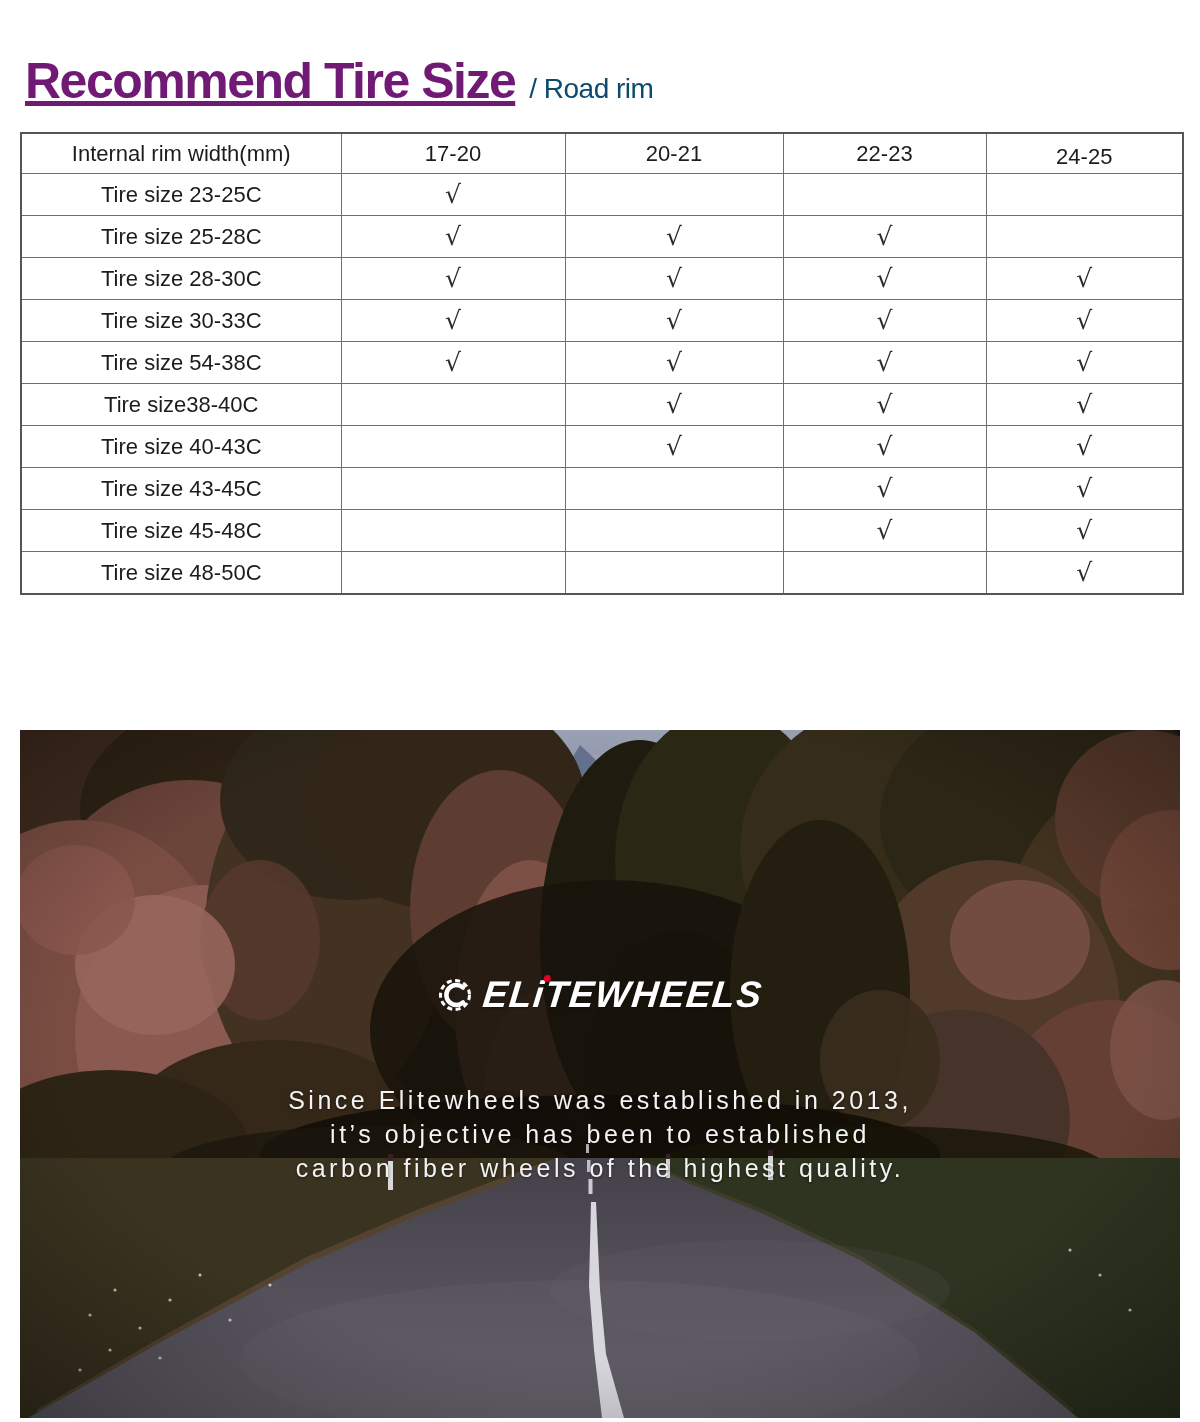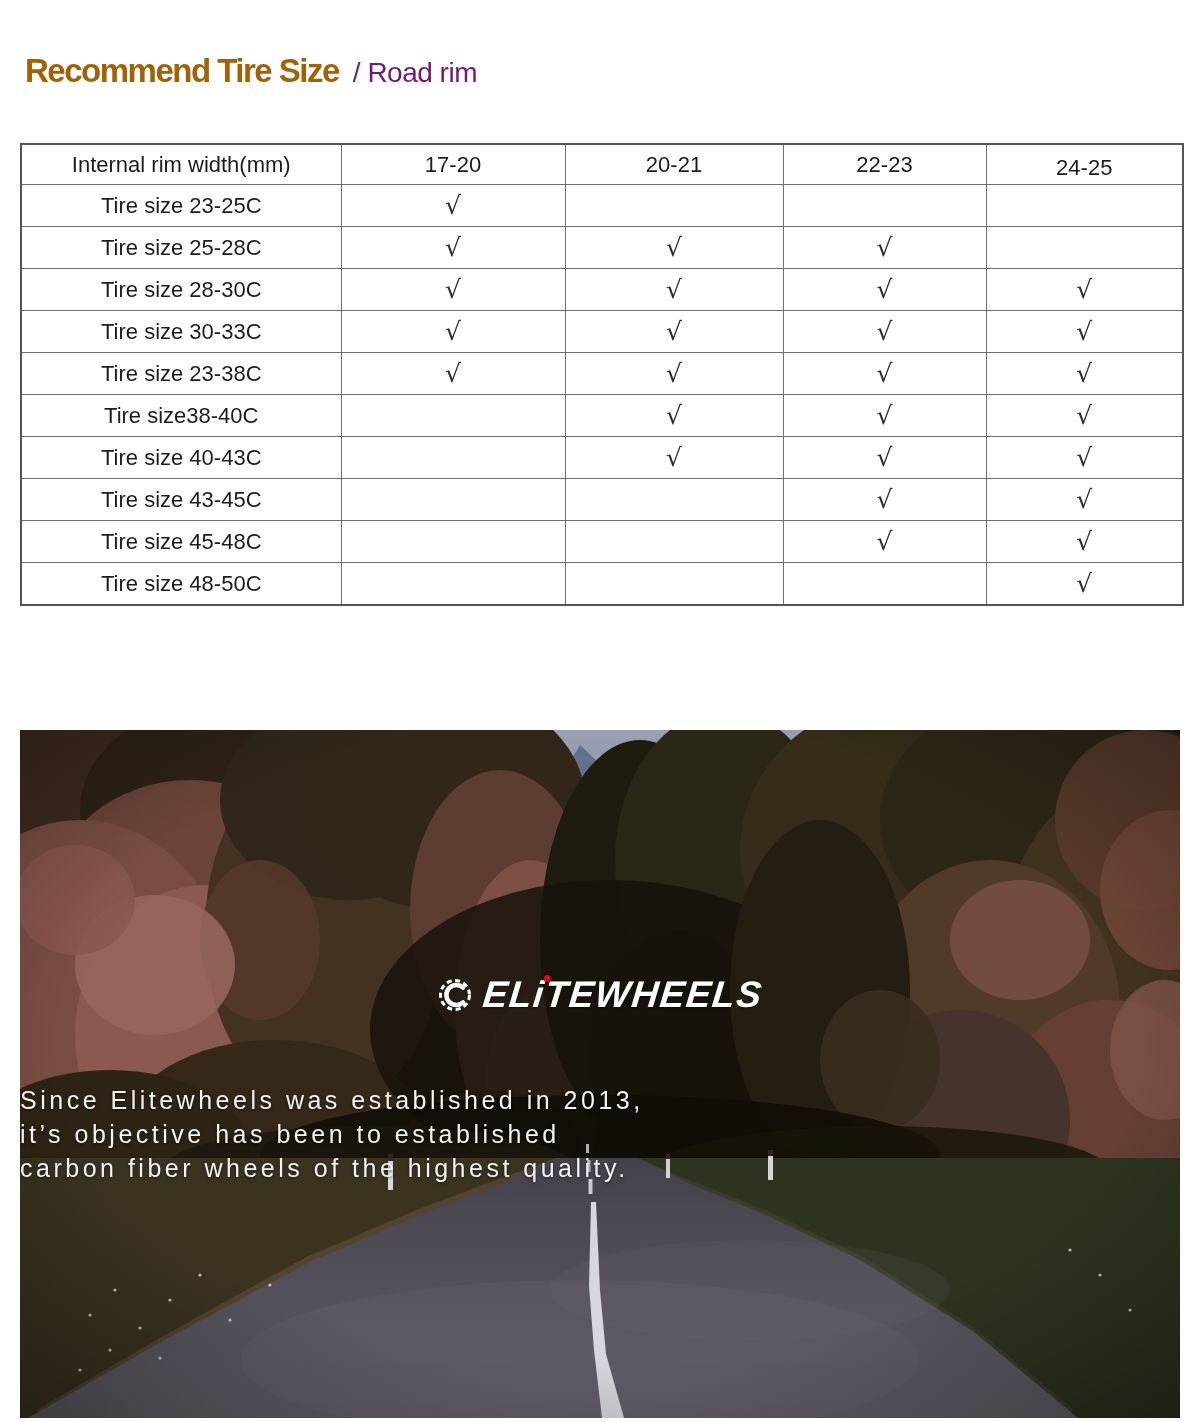--- a/index.html
+++ b/index.html
@@ -3,25 +3,25 @@
 <meta charset="utf-8">
 <style>
   html,body{margin:0;padding:0;}
   body{
     width:1200px;height:1422px;position:relative;background:#ffffff;
     font-family:"Liberation Sans","DejaVu Sans",sans-serif;color:#1c1c1c;
     overflow:hidden;
   }
   
   .title-row{position:absolute;left:25px;top:52px;display:flex;align-items:baseline;white-space:nowrap;}
-  .main-title{font-size:33px;font-weight:bold;letter-spacing:-1.5px;color:#a16207;}
-  .sub-title{font-size:28px;font-weight:normal;letter-spacing:-0.5px;color:#701a75;margin-left:14px;}
+  .main-title{font-size:50px;font-weight:bold;letter-spacing:-1.5px;color:#701a75;text-decoration:underline;}
+  .sub-title{font-size:28px;font-weight:normal;letter-spacing:-0.5px;color:#0c4a6e;margin-left:14px;}
   
   table.tire{
-    position:absolute;left:20px;top:143px;width:1162px;
+    position:absolute;left:20px;top:132px;width:1162px;
     border-collapse:collapse;table-layout:fixed;
     border:2px solid #555;
   }
   table.tire th,table.tire td{
     border:1px solid #6e6e6e;text-align:center;vertical-align:middle;
     font-weight:normal;padding:0;overflow:hidden;
   }
   table.tire thead th{height:39px;font-size:22px;color:#1c1c1c;}
   table.tire thead th:last-child{padding-top:6px;height:29px;margin-left:38px;}
   table.tire tbody td{height:41px;font-size:22px;color:#1c1c1c;}
@@ -33,21 +33,21 @@
   .logo-row{position:absolute;left:0;top:244px;width:100%;display:flex;justify-content:center;align-items:center;gap:10px;}
   .logo-emblem{width:36px;height:36px;flex:0 0 auto;}
   .logo-text{
     font-size:37px;font-weight:bold;font-style:italic;color:#ffffff;
     letter-spacing:1.5px;transform:skewX(-6deg);white-space:nowrap;
     text-shadow:0 1px 2px rgba(0,0,0,.45);
   }
   .logo-i{position:relative;display:inline-block;}
   .logo-i-dot{position:absolute;top:1px;left:9px;width:7px;height:7px;border-radius:50%;background:#e4001e;}
   .tagline{
-    position:absolute;left:0;top:353px;width:100%;text-align:left;
+    position:absolute;left:0;top:353px;width:100%;text-align:center;
     color:#f3f3f3;font-size:25px;line-height:34px;letter-spacing:3.5px;
     text-shadow:0 1px 3px rgba(0,0,0,.5);white-space:nowrap;
   }
 </style>
 </head>
 <body>
 
 <div class="title-row">
   <span class="main-title">Recommend Tire Size</span>
   <span class="sub-title">/ Road rim</span>
@@ -93,21 +93,21 @@
         <td class="check">√</td>
       </tr>
       <tr>
         <td>Tire size 30-33C</td>
         <td class="check">√</td>
         <td class="check">√</td>
         <td class="check">√</td>
         <td class="check">√</td>
       </tr>
       <tr>
-        <td>Tire size 23-38C</td>
+        <td>Tire size 54-38C</td>
         <td class="check">√</td>
         <td class="check">√</td>
         <td class="check">√</td>
         <td class="check">√</td>
       </tr>
       <tr>
         <td>Tire size38-40C</td>
         <td class="check"></td>
         <td class="check">√</td>
         <td class="check">√</td>

